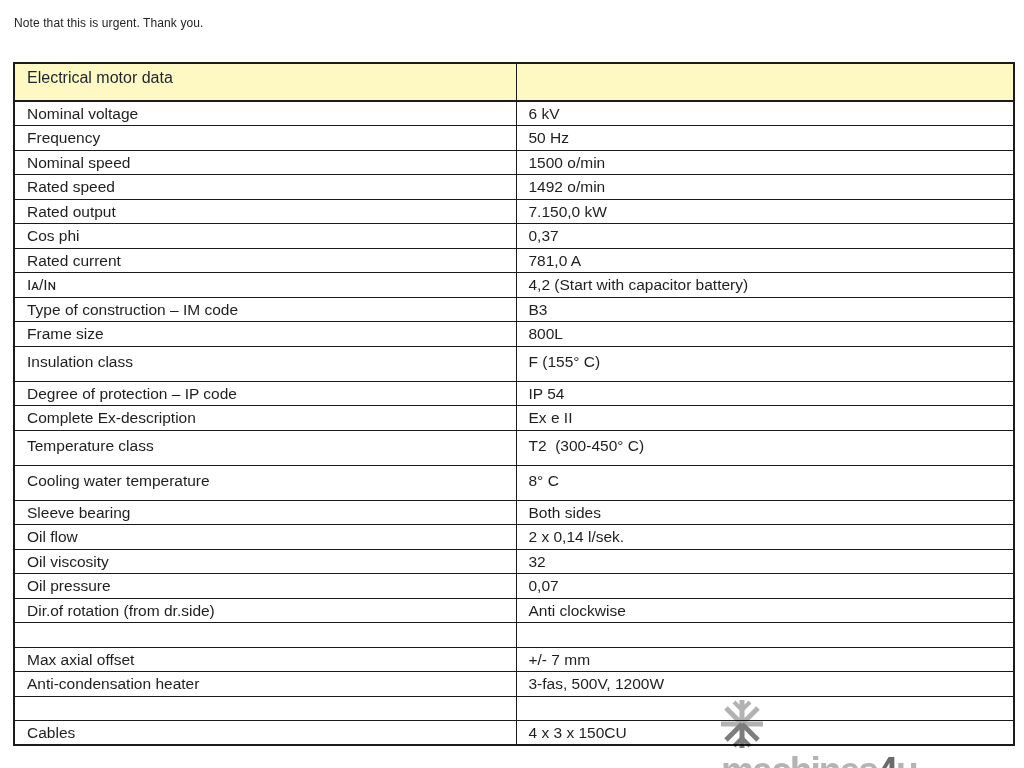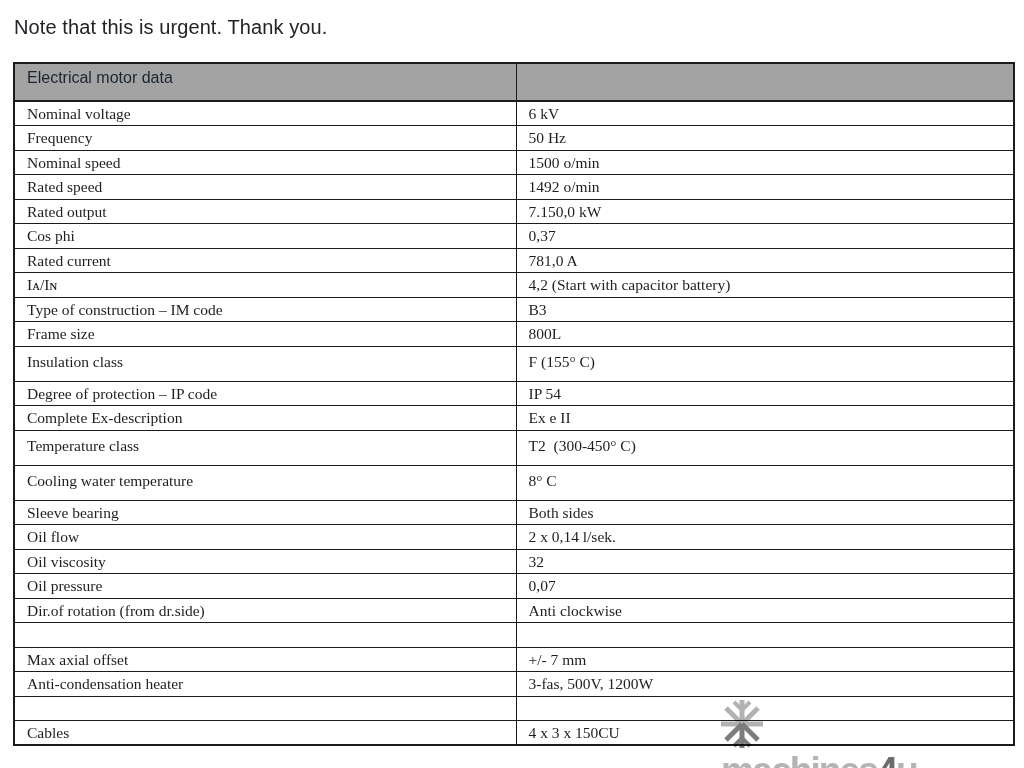--- a/index.html
+++ b/index.html
@@ -6,21 +6,21 @@
   html, body {
     width: 1024px; height: 768px;
     background: #ffffff;
     font-family: "Liberation Sans", "DejaVu Sans", sans-serif;
     overflow: hidden;
     position: relative;
   }
   .note {
     position: absolute;
     left: 14px; top: 16px;
-    font-size: 20px;
+    font-size: 12px;
     color: #222326;
     letter-spacing: 0.1px;
   }
   table.spec-table {
     position: absolute;
     left: 13px; top: 62px;
     width: 1000px;
     border-collapse: collapse;
     table-layout: fixed;
     border: 2.5px solid #1b1b1b;
@@ -31,27 +31,27 @@
     border: 1.6px solid #1b1b1b;
     vertical-align: top;
     padding: 1px 4px 0 12px;
     font-size: 15.5px;
     color: #1d1e20;
     line-height: 21px;
     overflow: hidden;
   }
   tr.hdr-row { height: 38px; }
   tr.hdr-row td {
-    background: #a3a3a3;
+    background: #fef9c3;
     border-bottom: 2px solid #1b1b1b;
     font-size: 16px;
     color: #1c2430;
     padding-top: 3px;
   }
-  tbody tr { height: 24.5px; font-family: Liberation Serif, serif; }
+  tbody tr { height: 24.5px; }
   tbody tr.tall { height: 35px; }
   tbody tr.tall td { padding-top: 4px; }
   .cell-text { white-space: pre-wrap; }
   
   .watermark {
     position: absolute;
     left: 720px; top: 694px;
     width: 292px; height: 56px;
     display: flex;
     align-items: flex-start;

